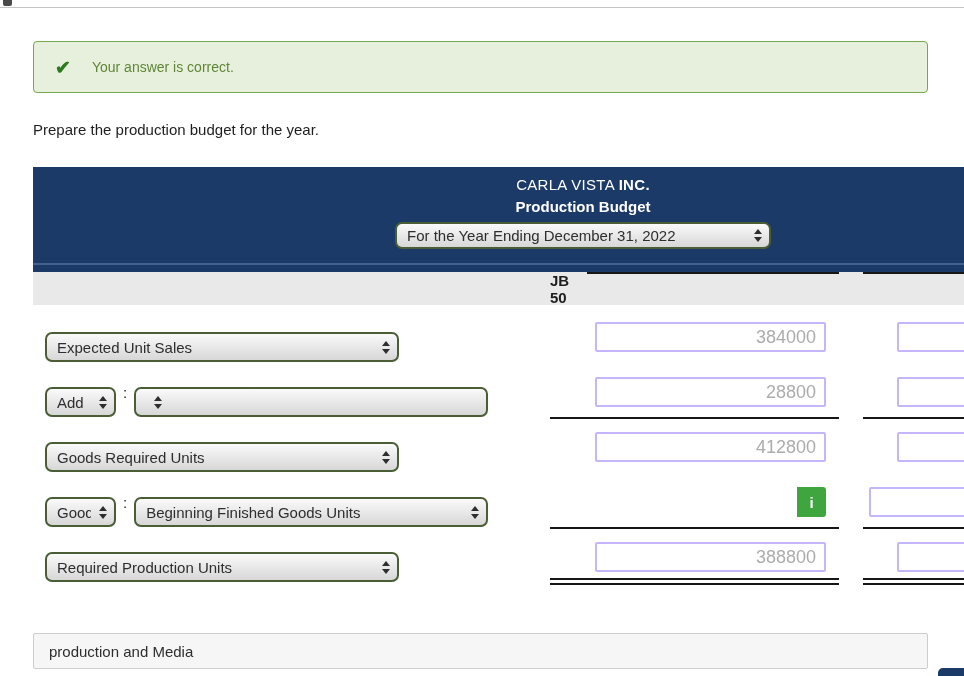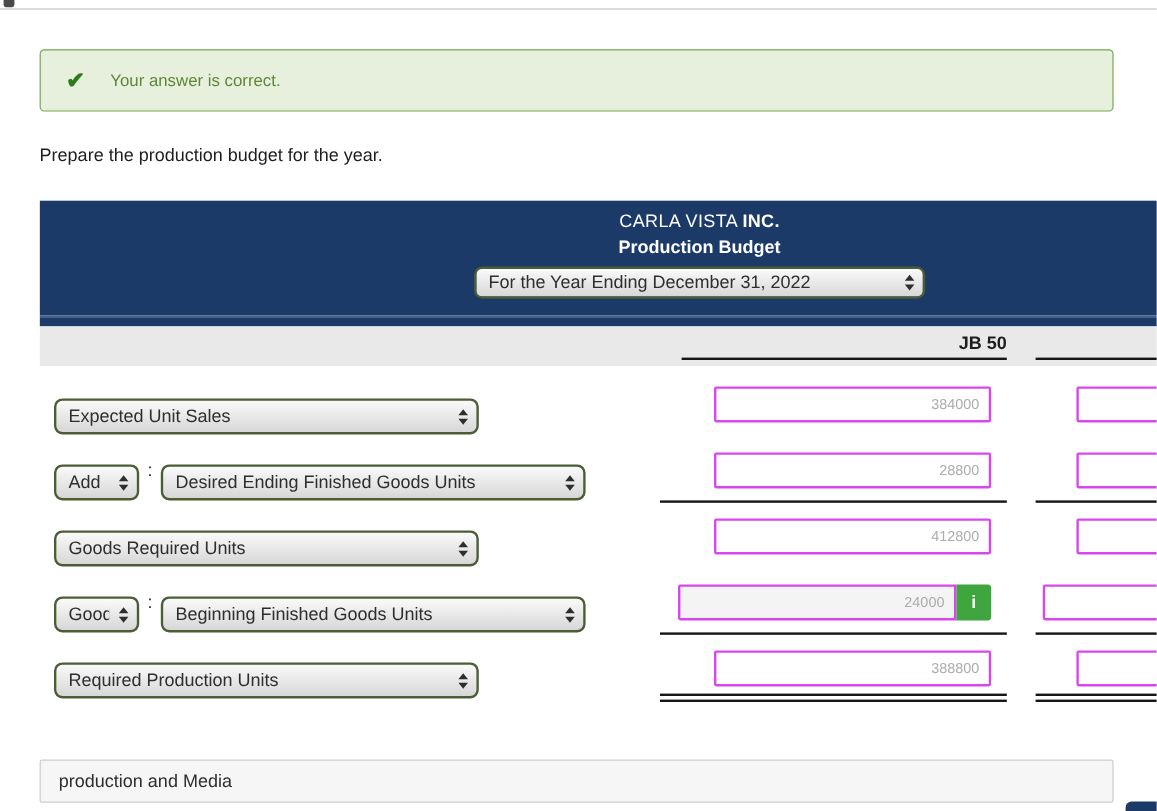--- a/index.html
+++ b/index.html
@@ -46,39 +46,39 @@
   .tri.down { border-top:5px solid #2e2e2e; }
   .navy-sel { width:376px; height:27px; margin:7px auto 16px; }
 
   
   .z-label { width:517px; flex:none; }
   .z-col1  { width:289px; flex:none; }
   .z-gap   { width:24px;  flex:none; }
   .z-col2  { flex:1; min-width:0; }
 
   .band { background:#e9e9e9; height:33px; display:flex; }
-  .band .z-col1, .band .z-col2 { display:flex; flex-direction:column; align-items:flex-end;
+  .band .z-col1, .band .z-col2 { display:flex; flex-direction:row; align-items:flex-start;
                                  justify-content:flex-end; padding-bottom:5px; }
   .colhead { font-size:15px; font-weight:700; color:#1d1d1d; margin-bottom:3px; min-height:1px; }
   .band-rule { height:2px; background:#161616; width:271px; }
   .band-rule.r2 { width:100%; }
 
   .rows { margin-top:17px; }
   .row  { display:flex; align-items:center; height:30px; margin-bottom:25px; }
   .row .z-label { display:flex; align-items:center; padding-left:12px; }
   .sel.big   { width:354px; }
   .sel.small { width:71px;align-items:center; }
   .colon { margin:0 7px; font-size:15px; color:#1e1e1e; }
 
   .cell1 { display:flex; justify-content:flex-end; align-items:center; padding-right:13px; }
   .cell2 { display:flex; align-items:center; padding-left:34px; }
   .cell2.less { padding-left:6px; }
 
-  input.val { width:231px; height:30px; border:2px solid #d946ef; background:#fff;
-              border-radius:2px; text-align:right; padding:0 8px; font-size:12px;
+  input.val { width:231px; height:30px; border:2px solid #c4b5fd; background:#fff;
+              border-radius:2px; text-align:right; padding:0 8px; font-size:18px;
               color:#acacac; font-family:inherit; }
   input.val.with-badge { width:232px; background:#f4f4f4; border-radius:2px 0 0 2px; }
   input.val.c2-less { width:260px; }
   .badge { width:29px; height:30px; background:#3fa53f; color:#fff; display:flex;
            align-items:center; justify-content:center; font-weight:700; font-size:15px;
            border-radius:0 3px 3px 0; cursor:pointer; }
 
   .rule-row { display:flex; margin-top:-15px; margin-bottom:13px; }
   .rule-row .hr { height:2px; background:#161616; width:100%; }
   .rule-row.dbl { margin-top:-19px; }
@@ -166,21 +166,20 @@
           <div class="z-label">
             <div class="sel small">
               <span class="txt">Add</span>
               <span class="arrs">
                   <span class="tri up"></span>
                   <span class="tri down"></span>
                 </span>
             </div>
             <span class="colon">:</span>
             <div class="sel big">
-              <span class="txt">Desired Ending Finished Goods Units</span>
               <span class="arrs">
                   <span class="tri up"></span>
                   <span class="tri down"></span>
                 </span>
             </div>
           </div>
           <div class="z-col1 cell1">
             <input class="val" value="28800" style="">
           </div>
           <div class="z-gap"></div>
@@ -231,21 +230,20 @@
             <span class="colon">:</span>
             <div class="sel big">
               <span class="txt">Beginning Finished Goods Units</span>
               <span class="arrs">
                   <span class="tri up"></span>
                   <span class="tri down"></span>
                 </span>
             </div>
           </div>
           <div class="z-col1 cell1">
-            <input class="val with-badge" value="24000" style="">
             <span class="badge">i</span>
           </div>
           <div class="z-gap"></div>
           <div class="z-col2 cell2 less">
             <input class="val c2-less" style="">
           </div>
         </div>
 
         <div class="rule-row">
           <div class="z-label"></div>

